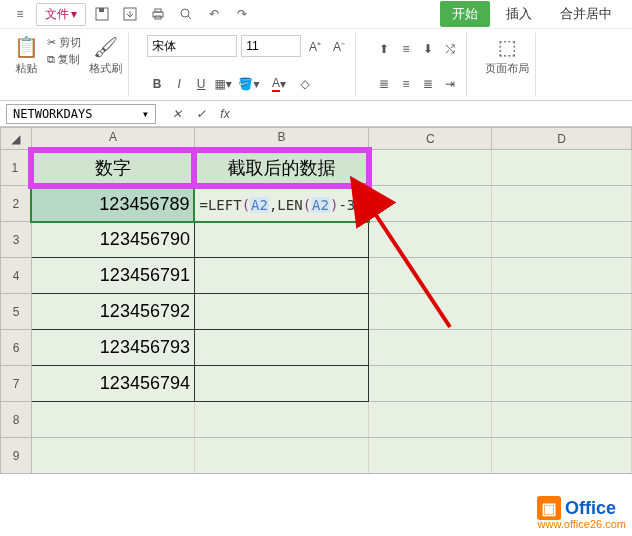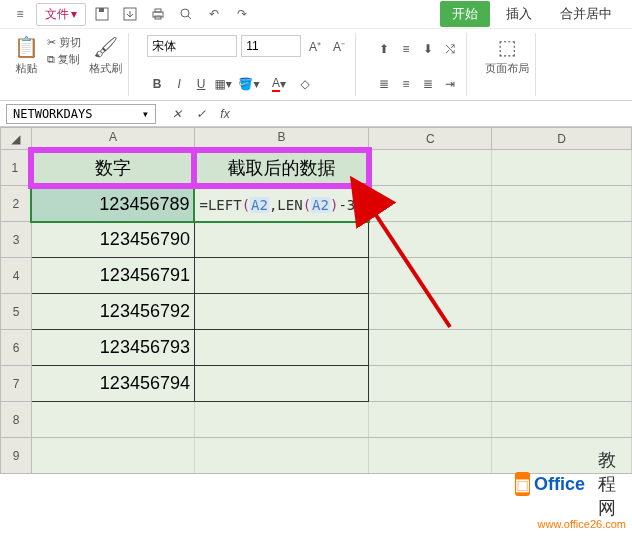--- a/index.html
+++ b/index.html
@@ -278,16 +278,15 @@
     </marker>
   </defs>
   <line x1="450" y1="200" x2="372" y2="82" stroke="#d00" stroke-width="4" marker-end="url(#ah)"></line>
 </svg>
 </div>
 
 <div class="watermark-wrap">
   <div class="watermark">
     <span class="wm-icon">▣</span>
     <span class="wm-text1">Office</span>
-      <span class="wm-text2">教程网</span>
   </div>
   <div class="wm-line2">www.office26.com</div>
 </div>
 
 </body></html>

